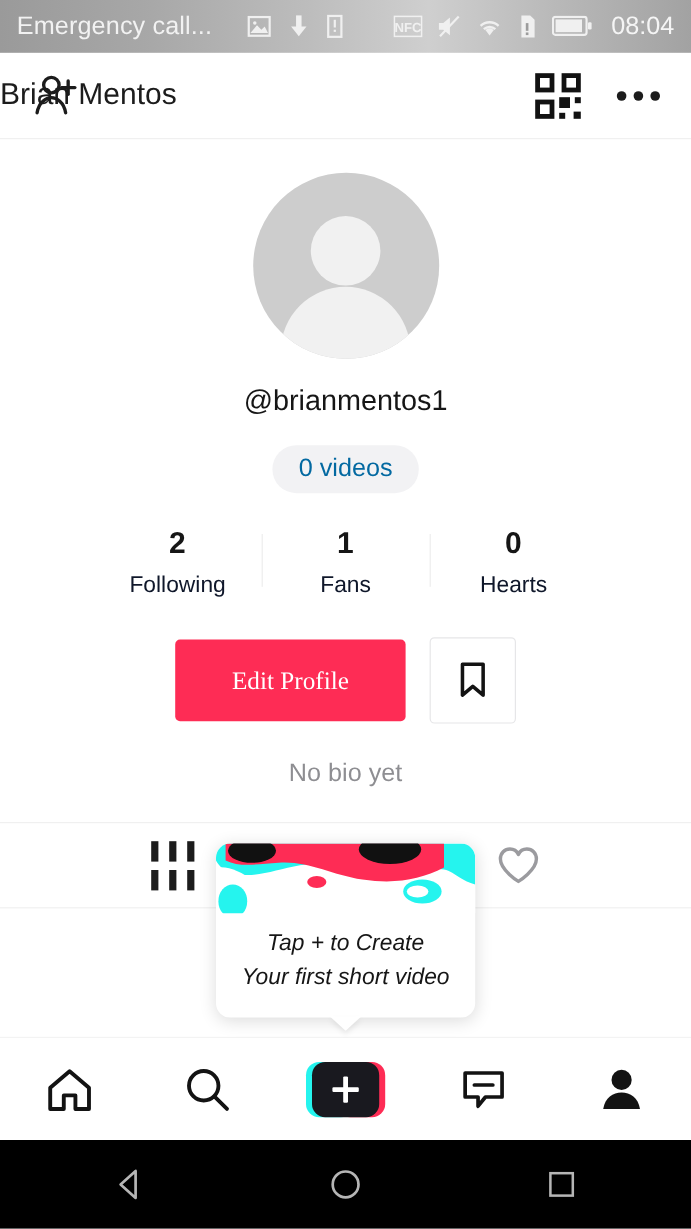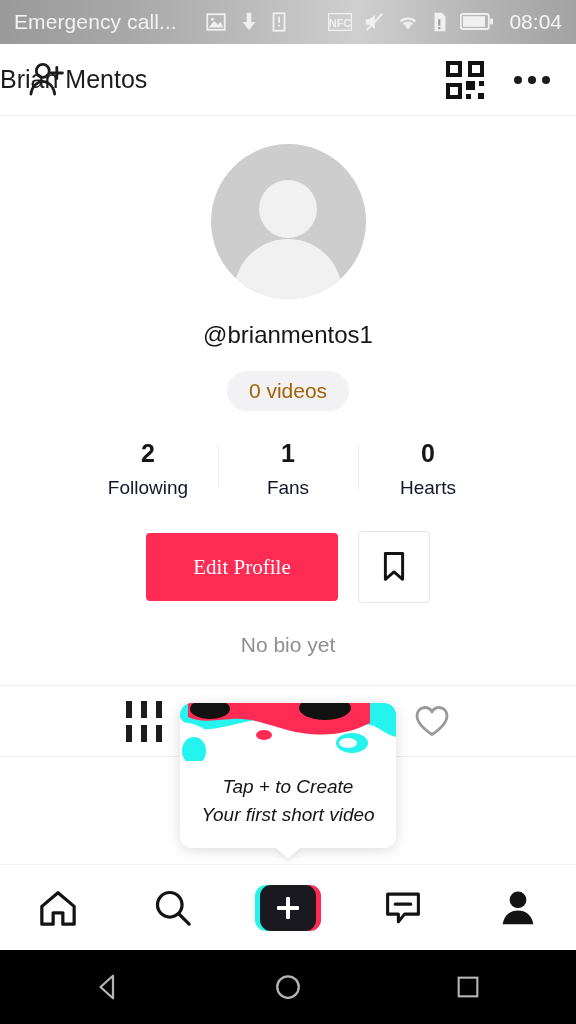--- a/index.html
+++ b/index.html
@@ -60,21 +60,21 @@
     position:absolute; left:50%; top:23%; transform:translateX(-50%);
     width:58px; height:58px; border-radius:50%; background:#f1f1f1;
   }
   .avatar .a-body{
     position:absolute; left:50%; bottom:-22px; transform:translateX(-50%);
     width:108px; height:82px; border-radius:54px 54px 0 0; background:#f1f1f1;
   }
   .username{ margin-top:22px; font-size:24px; color:#161616; }
   .videos-pill{
     display:inline-block; margin-top:22px; padding:8px 22px;
-    background:#f2f2f4; border-radius:22px; color:#a16207; font-size:21px;
+    background:#f2f2f4; border-radius:22px; color:#0369a1; font-size:21px;
   }
 
   
   .stats{ display:flex; justify-content:center; margin-top:28px; }
   .stat{ width:140px; text-align:center; position:relative; }
   .stat + .stat:before{
     content:""; position:absolute; left:0; top:6px; width:1px; height:44px; background:#ededed;
   }
   .stat .num{ font-size:25px; color:#161616; font-weight:700; letter-spacing:.3px; }
   .stat .lbl{ font-size:19px; color:#0f172a; margin-top:9px; }

